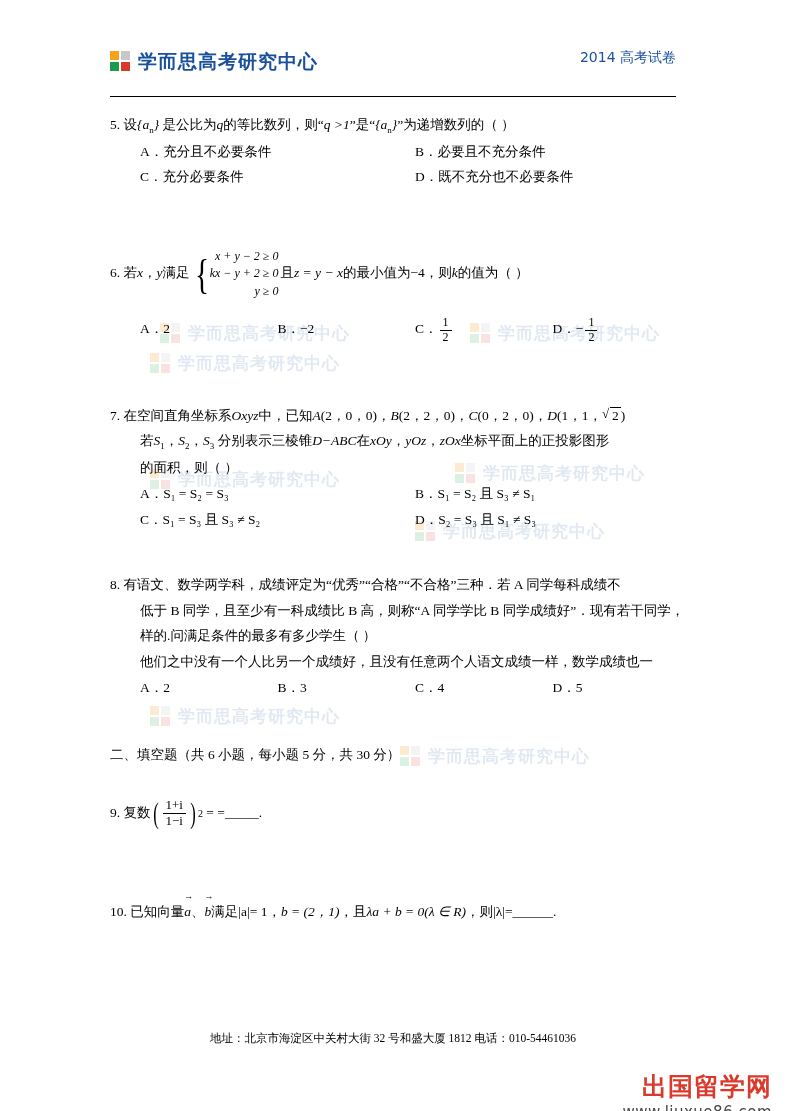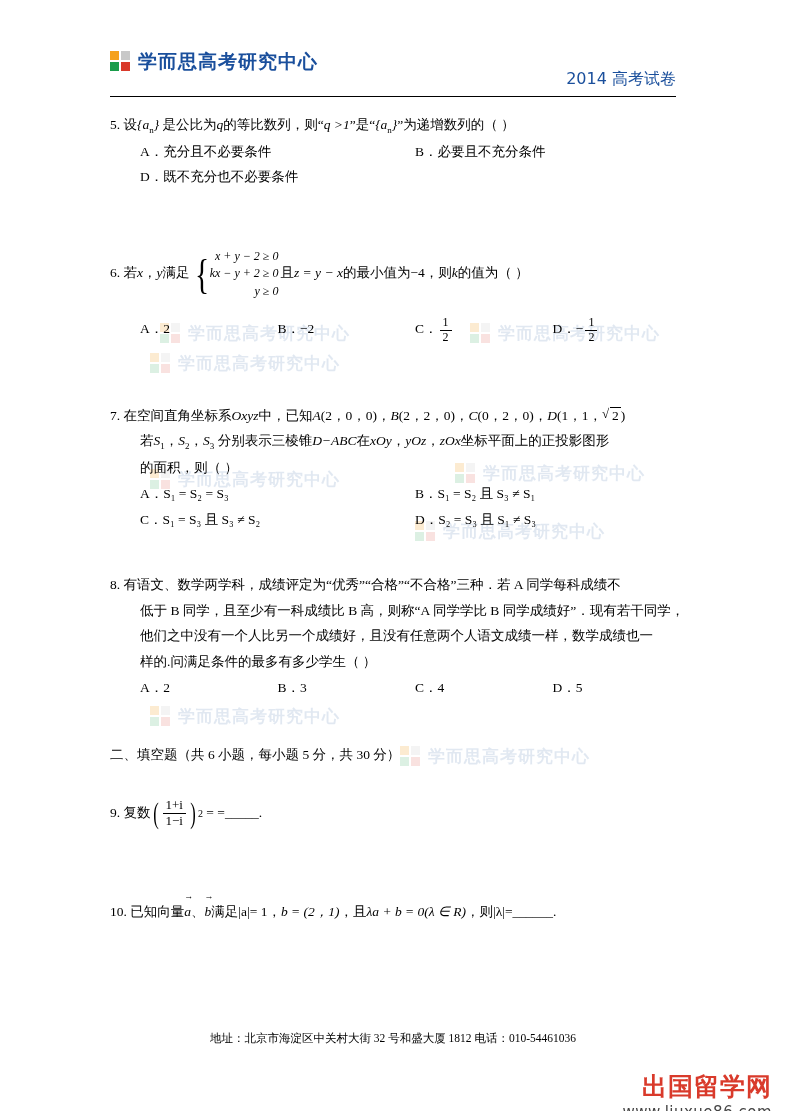--- a/index.html
+++ b/index.html
@@ -33,23 +33,23 @@
   .logo-mark i.a{left:0;top:0;background:#f5a11c;}
   .logo-mark i.b{left:11px;top:0;background:#c8c8c8;}
   .logo-mark i.c{left:0;top:11px;background:#1a9c4a;}
   .logo-mark i.d{left:11px;top:11px;background:#d93a2b;}
   .logo-text{
     font-family:"DejaVu Sans", sans-serif;
     font-size:19px;font-weight:bold;color:#1a4f9c;
     letter-spacing:1px;
   }
   .header-right{
-    position:absolute;right:0;top:24px;
+    position:absolute;right:0;top:4px;
     font-family:"DejaVu Sans", sans-serif;
-    font-size:16px;color:#1a4f9c;
+    font-size:14px;color:#1a4f9c;
   }
   .header-rule{
     position:absolute;left:110px;top:96px;width:566px;
     border-top:1.4px solid #000;
   }
   
   .content{
     position:absolute;left:110px;top:112px;width:580px;
     font-size:13.5px;line-height:1.9;
   }
@@ -220,20 +220,21 @@
 
     <div class="q">
       <div class="q-line">
         <span class="num">5.</span>
         <span>设</span><span style="font-style:italic">{</span><span class="mi">a</span><sub>n</sub><span style="font-style:italic">}</span>
         <span>是公比为</span><span class="mi">q</span><span>的等比数列，则</span>“<span class="mi">q &gt;1</span>”<span>是</span>“<span style="font-style:italic">{</span><span class="mi">a</span><sub>n</sub><span style="font-style:italic">}</span>”<span>为递增数列的（</span>        <span>）</span>
       </div>
       <div class="opts">
         <div class="opt">A．充分且不必要条件</div>
         <div class="opt">B．必要且不充分条件</div>
+        <div class="opt">C．充分必要条件</div>
         <div class="opt">D．既不充分也不必要条件</div>
       </div>
     </div>
 
     <div style="height:52px"></div>
 
     <div class="q">
       <div class="q-line" style="line-height:1.3">
         <span class="num">6.</span>
         <span>若</span><span class="mi">x</span><span>，</span><span class="mi">y</span><span>满足</span><span class="sys">
@@ -273,22 +274,22 @@
     </div>
 
     <div style="height:34px"></div>
 
     <div class="q">
       <div class="q-line">
         <span class="num">8.</span>
         <span>有语文、数学两学科，成绩评定为“优秀”“合格”“不合格”三种．若 A 同学每科成绩不</span>
       </div>
       <div class="q-line indent">低于 B 同学，且至少有一科成绩比 B 高，则称“A 同学学比 B 同学成绩好”．现有若干同学，</div>
+      <div class="q-line indent">样的.问满足条件的最多有多少学生（        ）</div>
       <div class="q-line indent">他们之中没有一个人比另一个成绩好，且没有任意两个人语文成绩一样，数学成绩也一</div>
-      <div class="q-line indent">样的.问满足条件的最多有多少学生（        ）</div>
       <div class="opts opts4">
         <div class="opt">A．2</div>
         <div class="opt">B．3</div>
         <div class="opt">C．4</div>
         <div class="opt">D．5</div>
       </div>
     </div>
 
     <div style="height:30px"></div>
 

